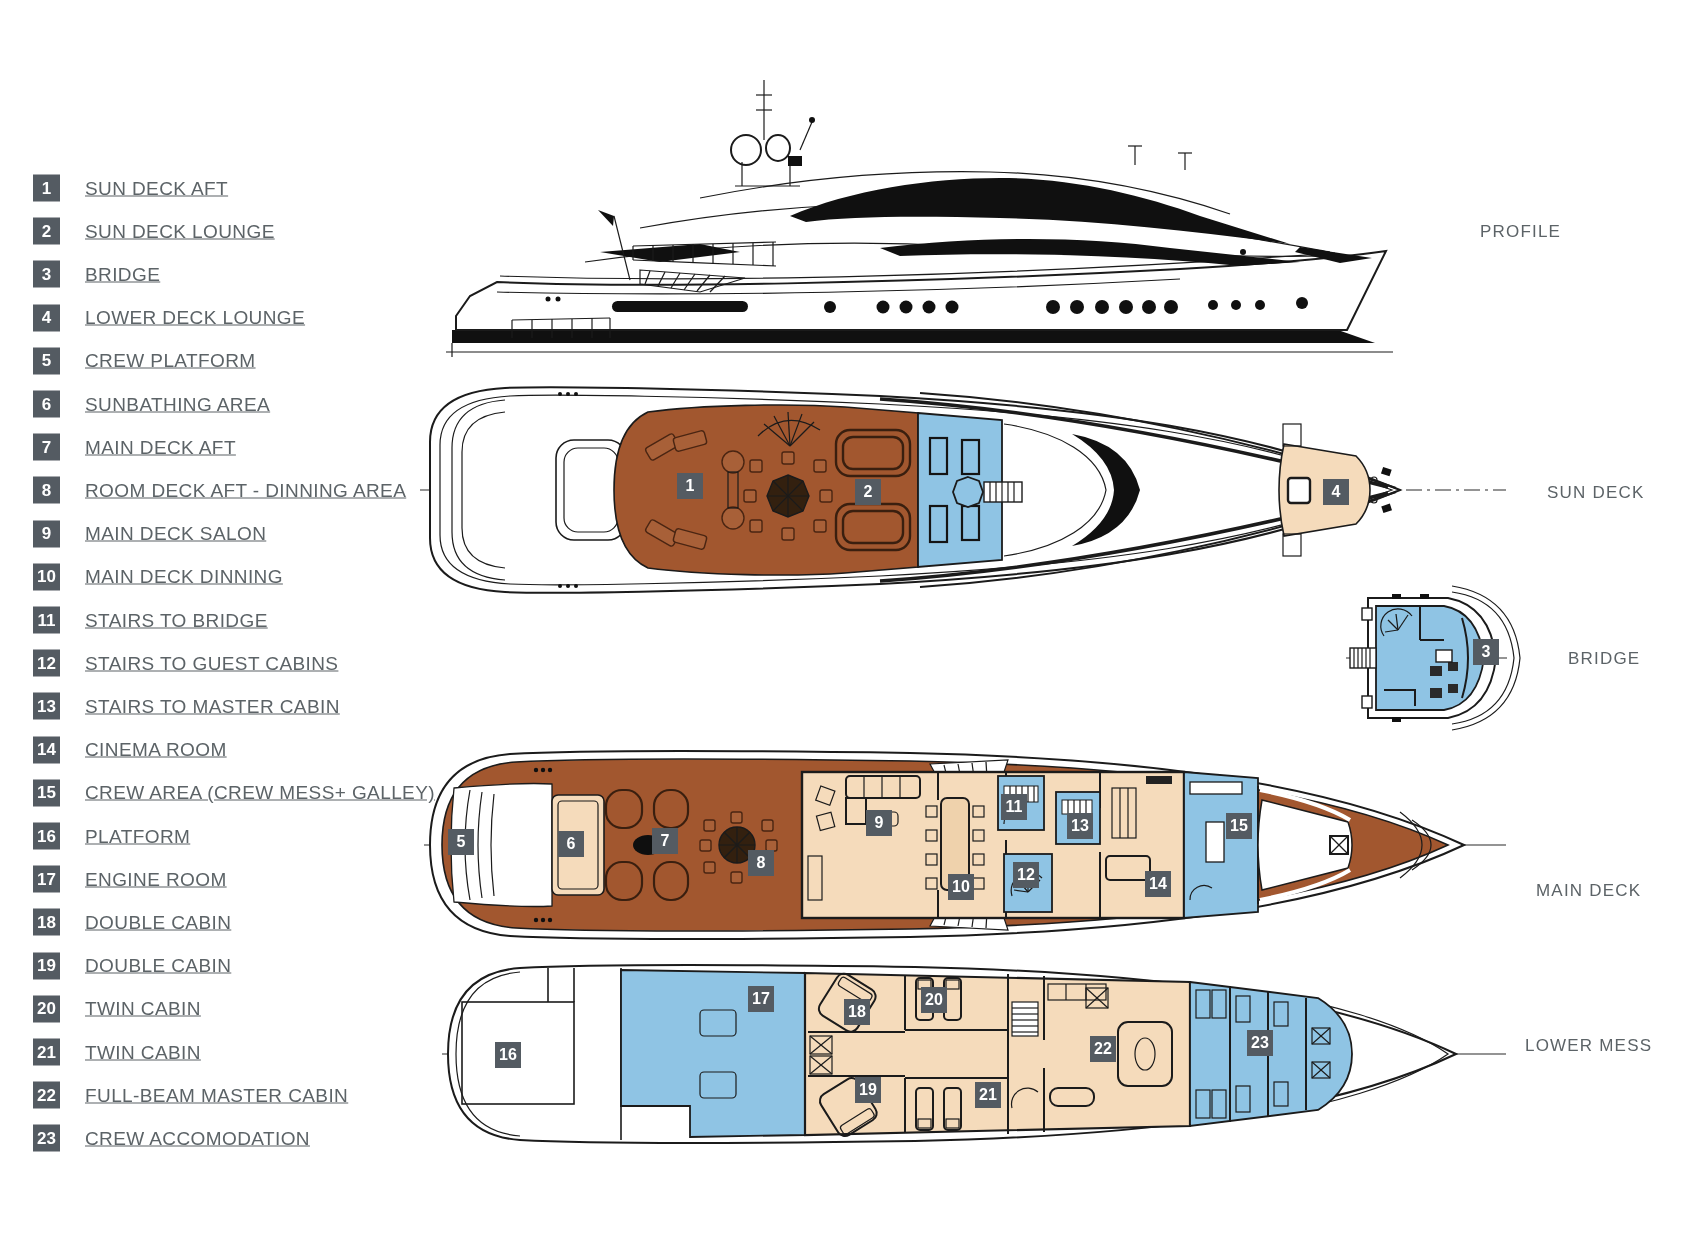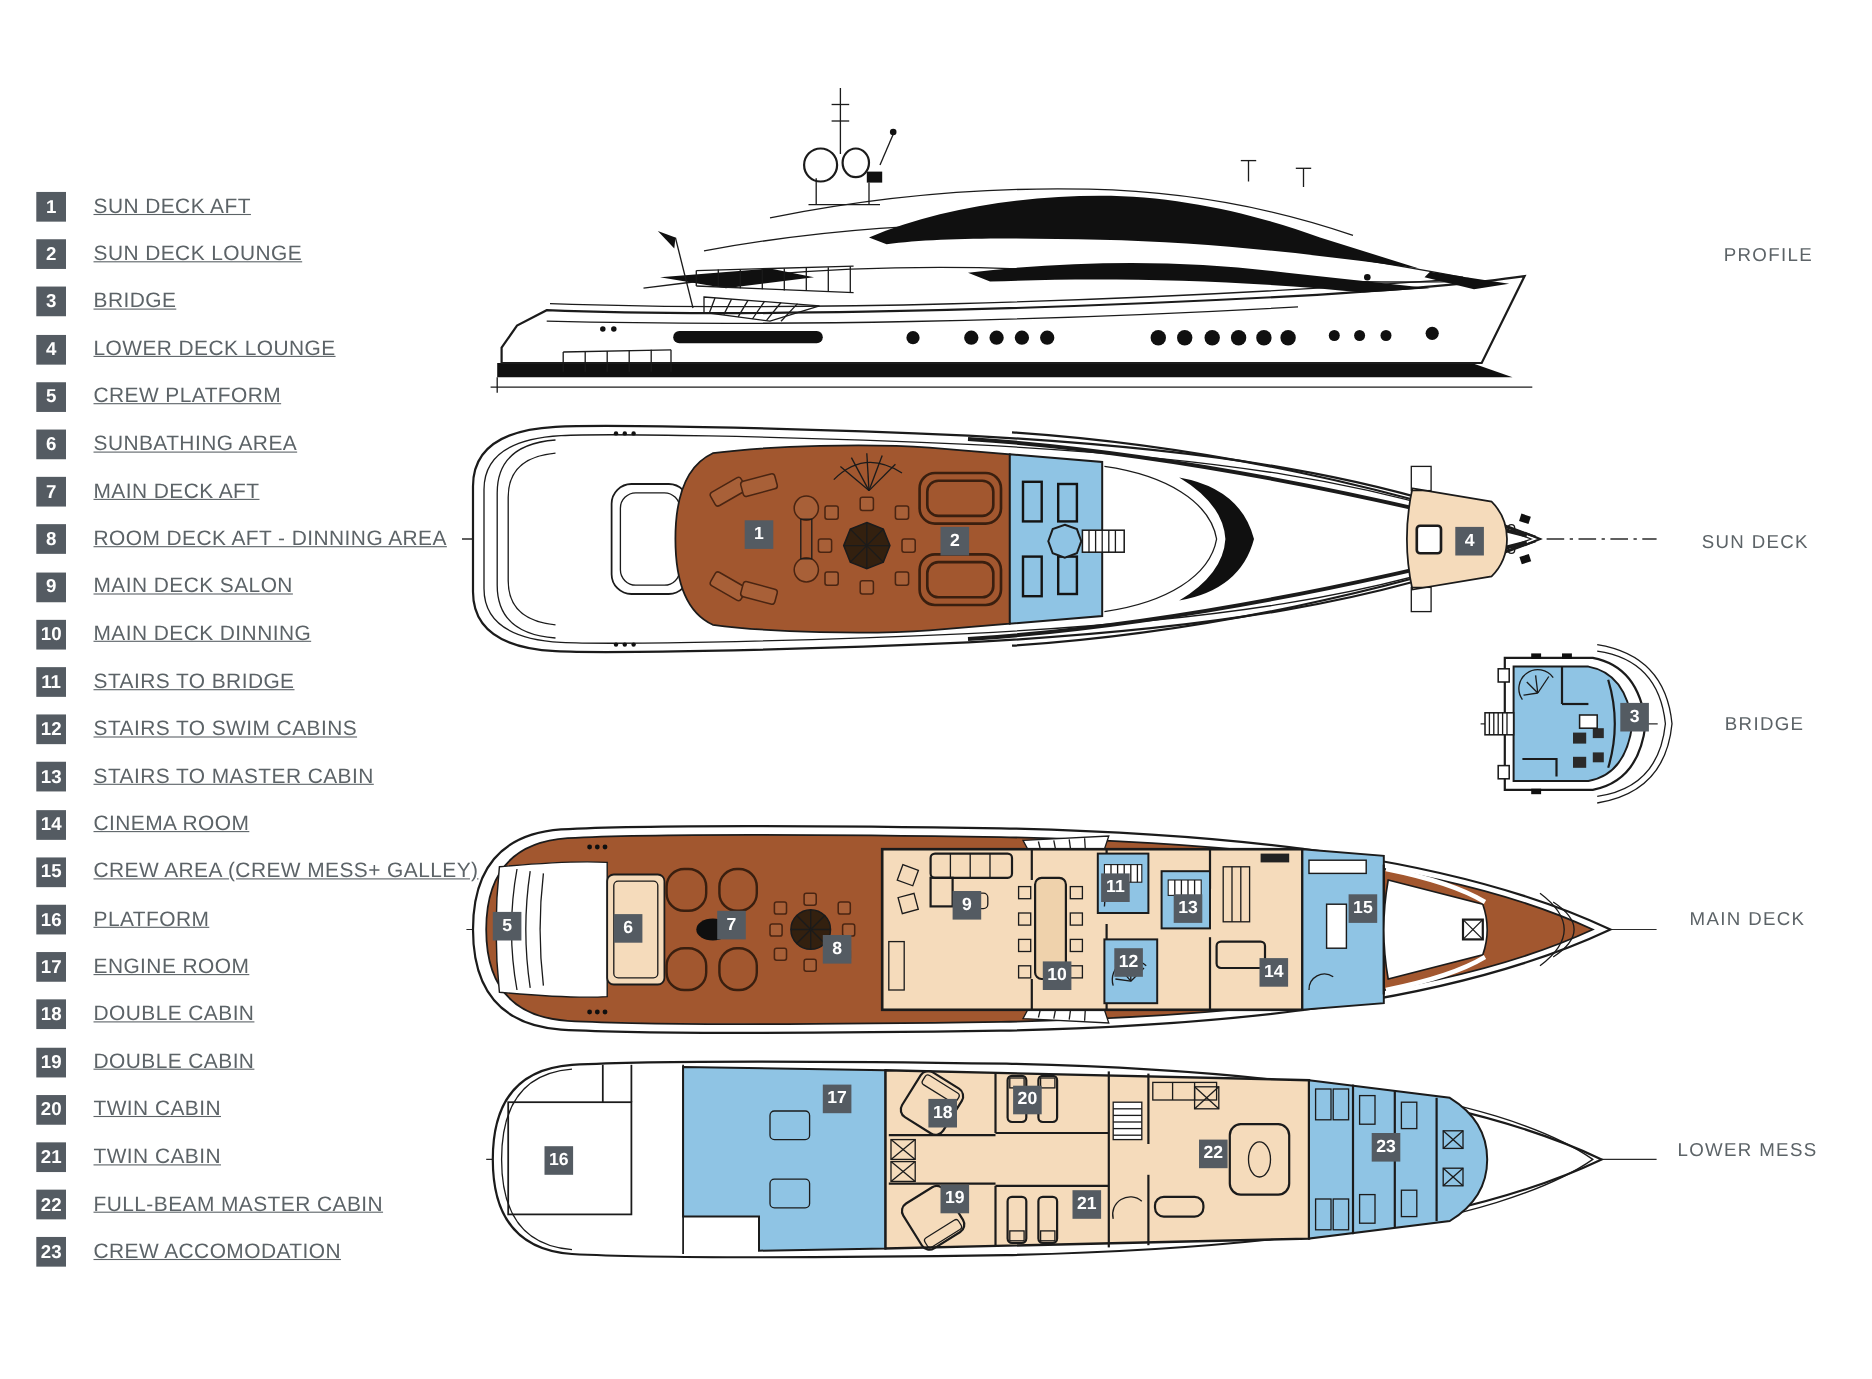--- a/index.html
+++ b/index.html
@@ -26,24 +26,24 @@
       display:flex;align-items:center;justify-content:center;
       font-size:17px;font-weight:600;flex:0 0 27px;}
   .legend-label{margin-left:25px;color:var(--text);font-size:19px;letter-spacing:.4px;white-space:nowrap;text-decoration:underline;}
   
   .marker{position:absolute;width:26px;height:26px;background:var(--badge);color:#fff;
       display:flex;align-items:center;justify-content:center;
       font-size:16px;font-weight:600;transform:translate(-50%,-50%);z-index:5;}
   
   .deck-label{position:absolute;color:var(--text);font-size:17px;letter-spacing:1.2px;
       transform:translateY(-50%);white-space:nowrap;}
-  .lbl-profile{left:1567px;top:232px;}
+  .lbl-profile{left:1480px;top:232px;}
   .lbl-sun{left:1547px;top:493px;}
   .lbl-bridge{left:1568px;top:659px;}
-  .lbl-main{left:1536px;top:836px;}
+  .lbl-main{left:1536px;top:891px;}
   .lbl-lower{left:1525px;top:1046px;}
 </style>
 </head>
 <body>
 
 <div class="canvas">
 
   <svg class="art" width="1702" height="1254" viewBox="0 0 1702 1254">
 
     <g>
@@ -577,21 +577,21 @@
       <div class="legend-row" style="top: 576.8px;">
         <span class="legend-badge">10</span>
         <span class="legend-label">MAIN DECK DINNING</span>
       </div>
       <div class="legend-row" style="top: 620px;">
         <span class="legend-badge">11</span>
         <span class="legend-label">STAIRS TO BRIDGE</span>
       </div>
       <div class="legend-row" style="top: 663.2px;">
         <span class="legend-badge">12</span>
-        <span class="legend-label">STAIRS TO SWIM CABINS</span>
+        <span class="legend-label">STAIRS TO GUEST CABINS</span>
       </div>
       <div class="legend-row" style="top: 706.4px;">
         <span class="legend-badge">13</span>
         <span class="legend-label">STAIRS TO MASTER CABIN</span>
       </div>
       <div class="legend-row" style="top: 749.6px;">
         <span class="legend-badge">14</span>
         <span class="legend-label">CINEMA ROOM</span>
       </div>
       <div class="legend-row" style="top: 792.8px;">

